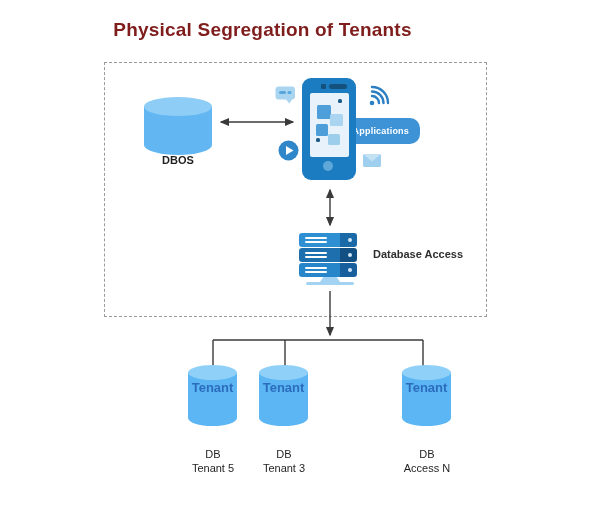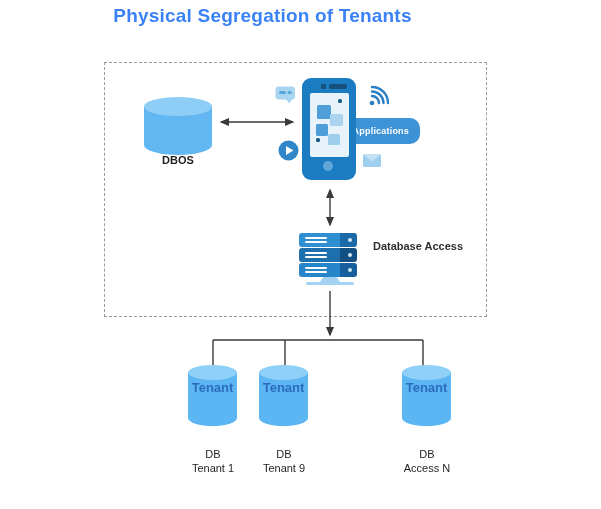--- a/index.html
+++ b/index.html
@@ -1,22 +1,22 @@
 <!DOCTYPE html>
 <html><head>
 <meta charset="utf-8">
 <style>
   html,body{margin:0;padding:0;background:#fff;}
   .canvas{
     position:relative;width:601px;height:509px;background:#ffffff;
     font-family:"Liberation Sans", sans-serif;overflow:hidden;
   }
   .title{
-    position:absolute;top:5px;left:0;width:525px;text-align:center;
-    font-size:19px;font-weight:700;color:#3b82f6;letter-spacing:.2px;
+    position:absolute;top:19px;left:0;width:525px;text-align:center;
+    font-size:19px;font-weight:700;color:#7f1d1d;letter-spacing:.2px;
   }
   .dashed-box{
     position:absolute;left:104px;top:62px;width:383px;height:255px;
     border:1.5px dashed #9a9a9a;box-sizing:border-box;background:transparent;
   }
   .arrows{position:absolute;left:0;top:0;width:601px;height:509px;pointer-events:none;}
 
   
   .cyl{position:absolute;}
   .cyl .cyl-top{position:absolute;left:0;right:0;top:0;border-radius:50%;z-index:2;}
@@ -31,21 +31,21 @@
   .tenant-word{
     position:absolute;z-index:3;left:0;width:100%;top:15px;text-align:center;
     font-size:13px;font-weight:600;color:#2b6cbd;
   }
   .node-label{
     position:absolute;text-align:center;color:#1f1f1f;
     font-size:11px;font-weight:700;line-height:14px;
   }
   .dbos-label{left:144px;top:153px;width:68px;}
   .dal-label{left:360px;top:239px;width:116px;font-weight:600;color:#2e2e2e;}
-  .dal-label span{display:block;}
+  .dal-label span{display:block;margin-top:8px;}
   .tenant-caption{top:447px;width:80px;font-weight:400;}
   .cap-t1{left:173px;} .cap-t2{left:244px;} .cap-t3{left:387px;}
   .tenant-caption span{display:block;}
 
   
   .phone{
     position:absolute;left:302px;top:78px;width:54px;height:102px;
     background:#1b7cc1;border-radius:9px;z-index:2;
   }
   .phone .speaker-dot{position:absolute;left:19px;top:6px;width:5px;height:5px;background:#14527d;border-radius:1px;}
@@ -198,24 +198,24 @@
     <div class="tenant-word">Tenant</div>
   </div>
   <div class="cyl cyl-tenant cyl-t3">
     <div class="cyl-body"></div>
     <div class="cyl-top"></div>
     <div class="tenant-word">Tenant</div>
   </div>
 
   <div class="node-label tenant-caption cap-t1">
     <span>DB</span>
-    <span>Tenant 1</span>
+    <span>Tenant 5</span>
   </div>
   <div class="node-label tenant-caption cap-t2">
     <span>DB</span>
-    <span>Tenant 9</span>
+    <span>Tenant 3</span>
   </div>
   <div class="node-label tenant-caption cap-t3">
     <span>DB</span>
     <span>Access N</span>
   </div>
 
 </div>
 
 </body></html>

